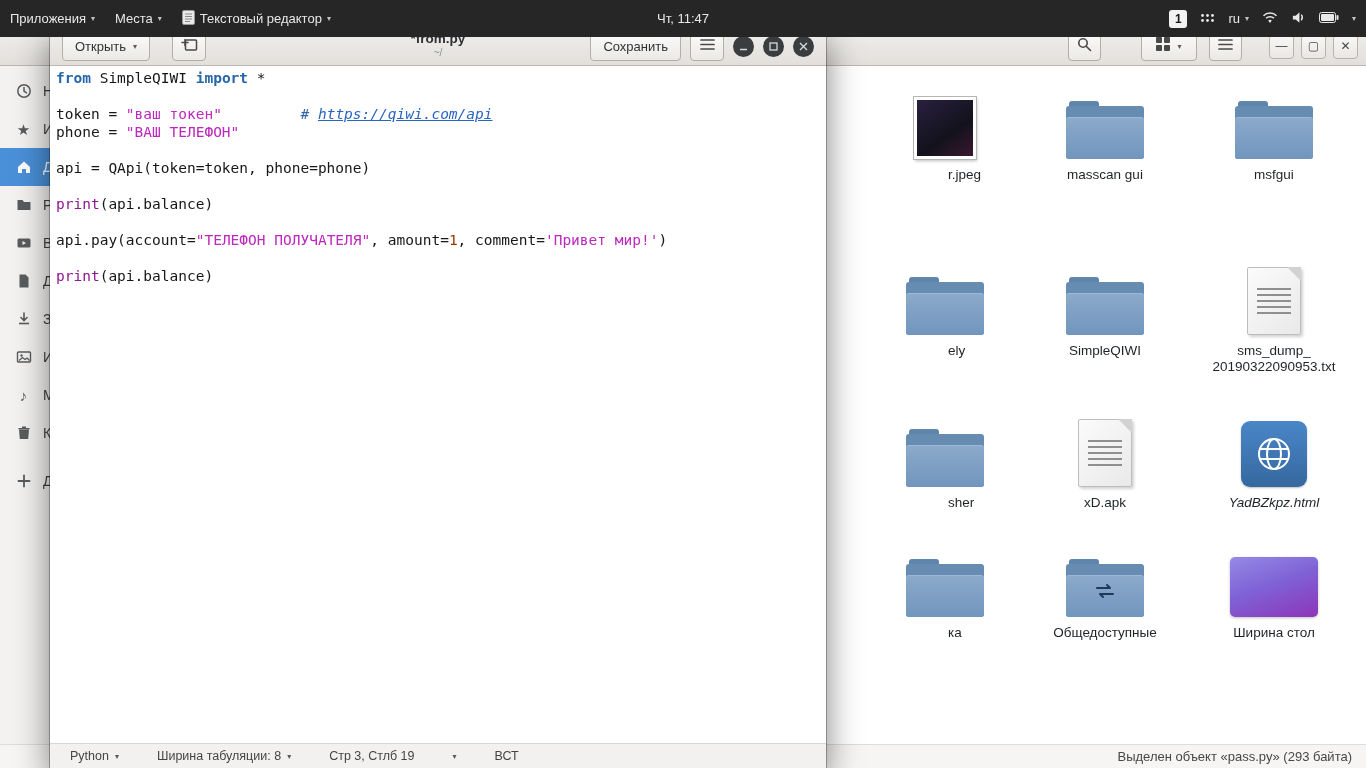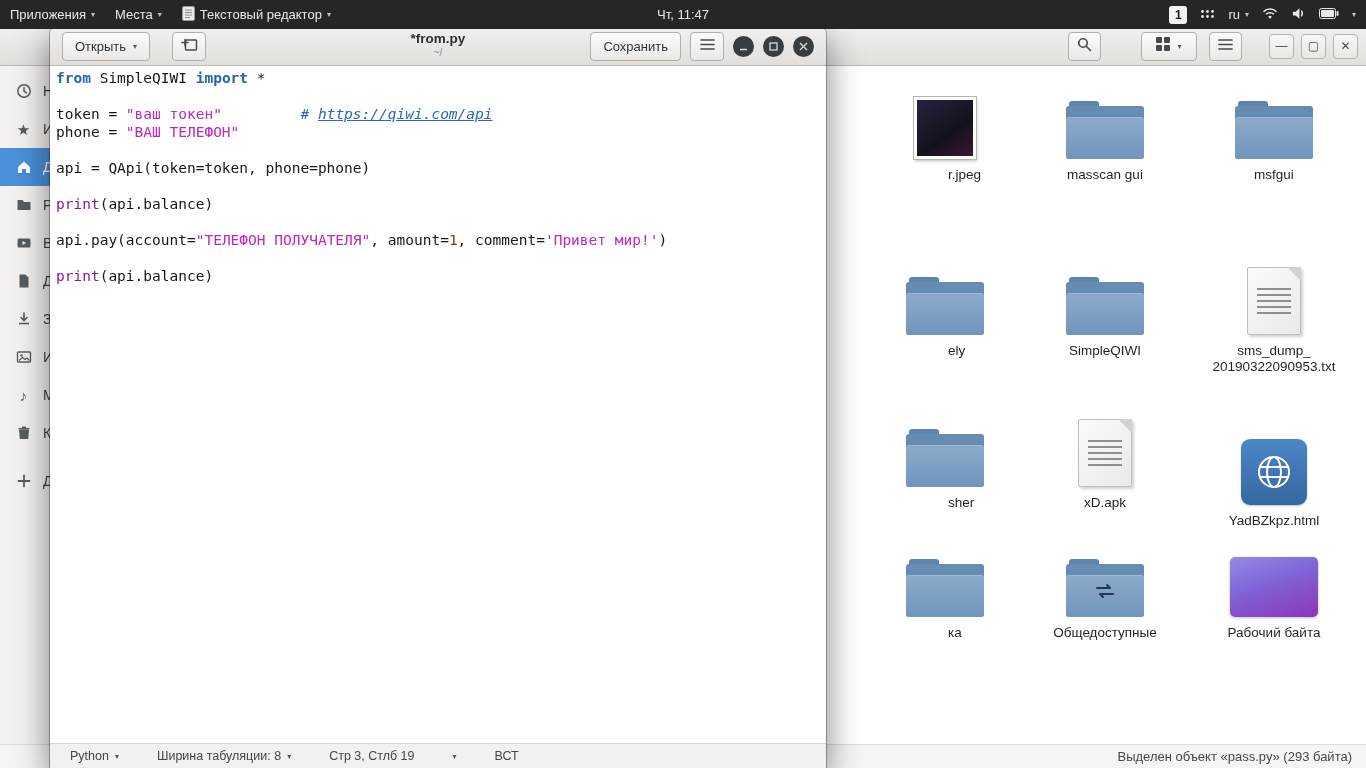--- a/index.html
+++ b/index.html
@@ -1,21 +1,21 @@
 <!DOCTYPE html>
 <html><head>
 <meta charset="utf-8">
 <style>
   * { margin:0; padding:0; box-sizing:border-box; }
   html,body { width:1366px; height:768px; overflow:hidden; }
   body { font-family:"Liberation Sans", sans-serif; background:#222; }
   .screen { position:relative; width:1366px; height:768px; background:#3a3a3a; }
 
   
-  .topbar { position:absolute; top:0; left:0; width:1366px; height:29px; background:#262626;
+  .topbar { position:absolute; top:0; left:0; width:1366px; height:37px; background:#262626;
             color:#e8e8e8; display:flex; align-items:center; font-size:13px; z-index:40; }
   .tb-item { display:flex; align-items:center; gap:5px; padding:0 10px; height:100%; cursor:default; }
   .caret { font-size:8px; color:#c2c2c2; }
   .tb-center { position:absolute; left:50%; transform:translateX(-50%); display:flex; height:100%; align-items:center; }
   .tb-right { margin-left:auto; display:flex; align-items:center; gap:13px; padding-right:10px; height:100%; }
   .badge1 { width:18px; height:18px; background:#f2f2f2; color:#161616; border-radius:3px;
             display:flex; align-items:center; justify-content:center; font-size:12px; font-weight:bold; }
 
   
   .files-win { position:absolute; top:27px; left:0; width:1366px; height:741px; background:#ffffff; z-index:1; }
@@ -360,21 +360,21 @@
         </div>
         <div class="cell" style="left: 850px; top: 351px;">
           <div class="iconwrap">
             <div class="fi-page">
               <div class="fold"></div>
               <div class="lines"></div>
             </div>
           </div>
           <div class="label">xD.apk</div>
         </div>
-        <div class="cell" style="left: 1019px; top: 369px;">
+        <div class="cell" style="left: 1019px; top: 351px; font-style: italic;">
           <div class="iconwrap">
             <div class="fi-globe">
               <svg viewBox="0 0 44 44" width="44" height="44">
                 <g fill="none" stroke="#fff" stroke-width="2">
                   <circle cx="22" cy="22" r="15"></circle>
                   <ellipse cx="22" cy="22" rx="7" ry="15"></ellipse>
                   <path d="M7.5 17h29M7.5 27h29"></path>
                 </g>
               </svg>
             </div>
@@ -403,21 +403,21 @@
                 </svg>
               </div>
             </div>
           </div>
           <div class="label">Общедоступные</div>
         </div>
         <div class="cell" style="left: 1019px; top: 481px;">
           <div class="iconwrap">
             <div class="fi-desktop"></div>
           </div>
-          <div class="label">Рабочий байта</div>
+          <div class="label">Ширина стол</div>
         </div>
       </div>
 
     <div class="n-status">
       <span>Выделен объект «pass.py» (293 байта)</span>
     </div>
   </div>
 
   <div class="gedit">
     <div class="g-header">

